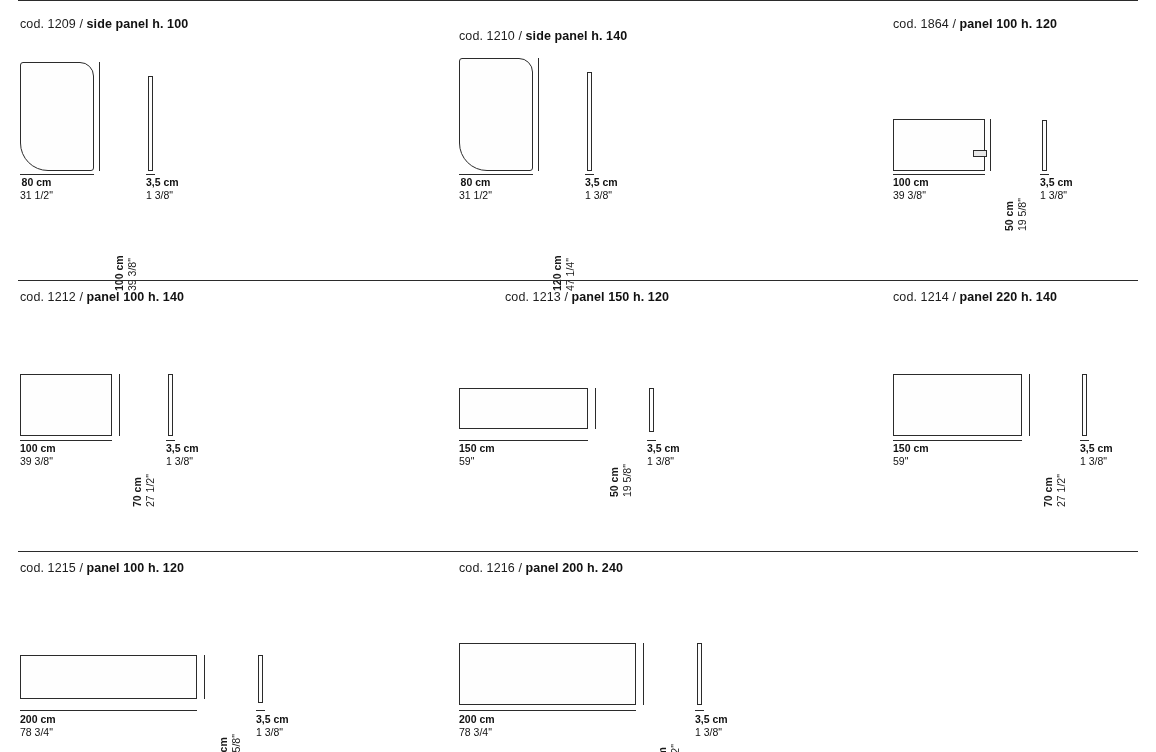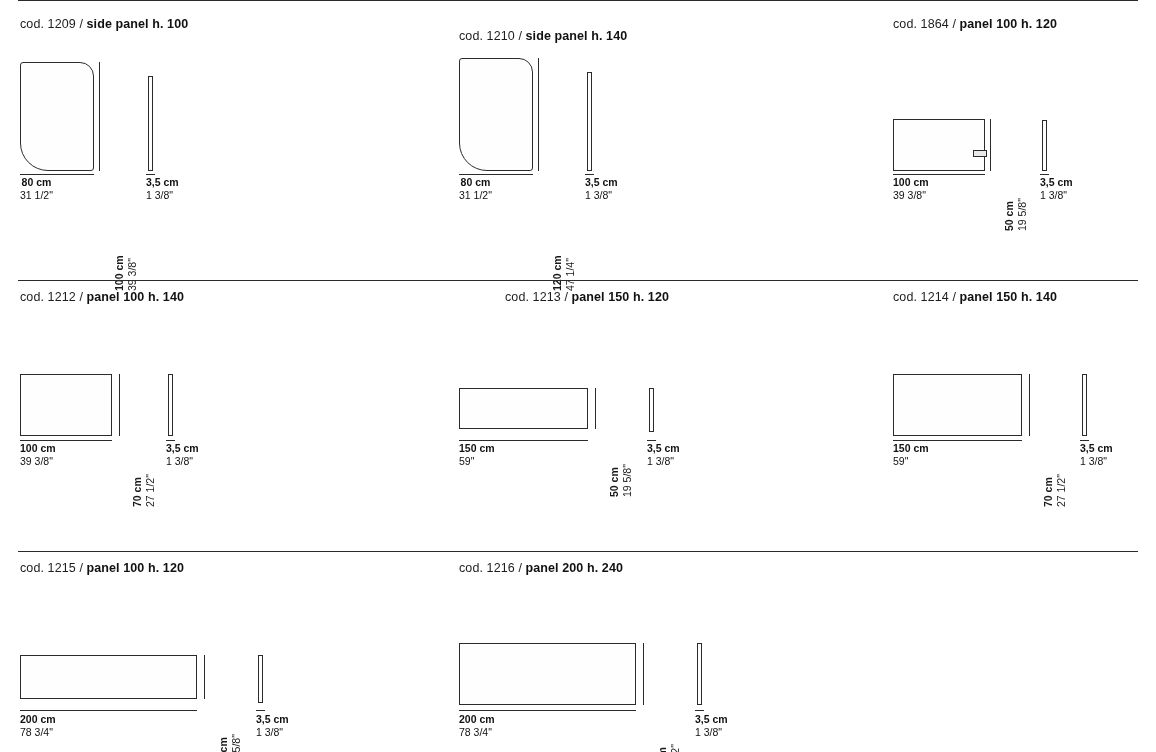--- a/index.html
+++ b/index.html
@@ -210,21 +210,21 @@
     <div class="cap" style="left:20px; top:290px;">
       <span class="cod">cod. 1212 /</span>
       <span class="nm">panel 100 h. 140</span>
     </div>
     <div class="cap" style="left:459px; top:290px;margin-left:46px;">
       <span class="cod">cod. 1213 /</span>
       <span class="nm">panel 150 h. 120</span>
     </div>
     <div class="cap" style="left:893px; top:290px;">
       <span class="cod">cod. 1214 /</span>
-      <span class="nm">panel 150 h. 140</span>
+      <span class="nm">panel 220 h. 140</span>
     </div>
 
     <div class="cell">
       <div class="panel" style="left:20px; top:374px; width:92px; height:62px;"></div>
       <div class="vline" style="left:119px; top:374px; height:62px;"></div>
       <div class="dimv-wrap" style="left:131px; top:437px;">
         <div class="dimv-col" style="width:70px;">
           <span class="a">70 cm</span><br>
           <span class="b">27 1/2"</span>
         </div>

